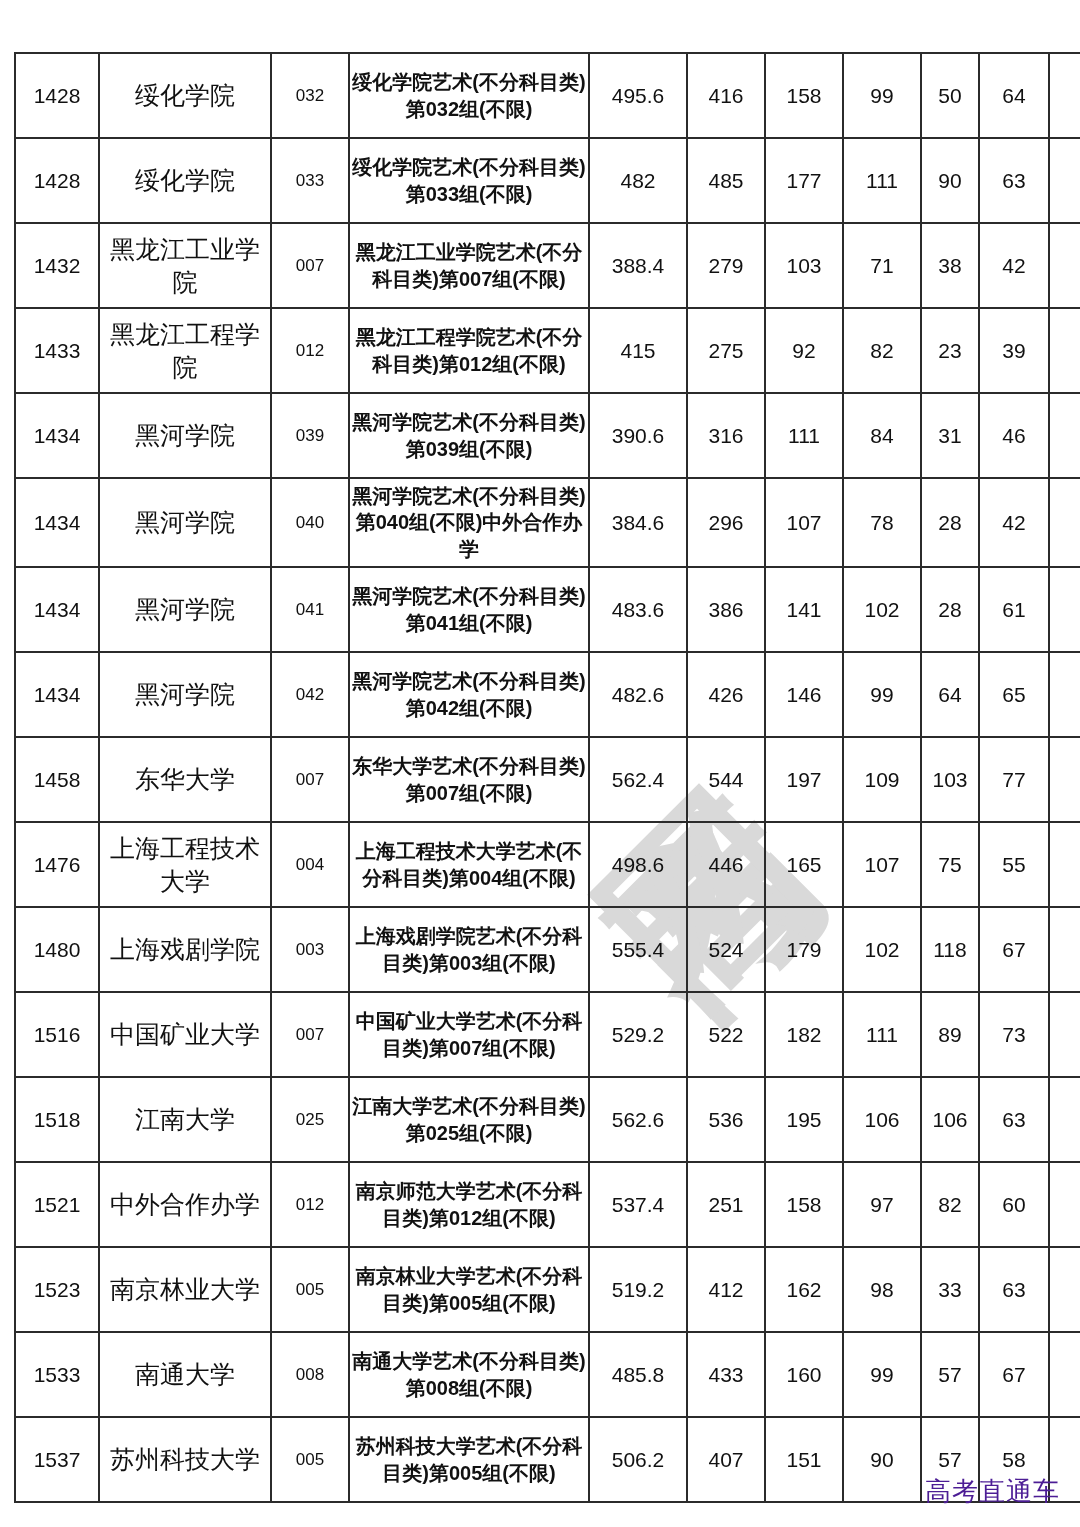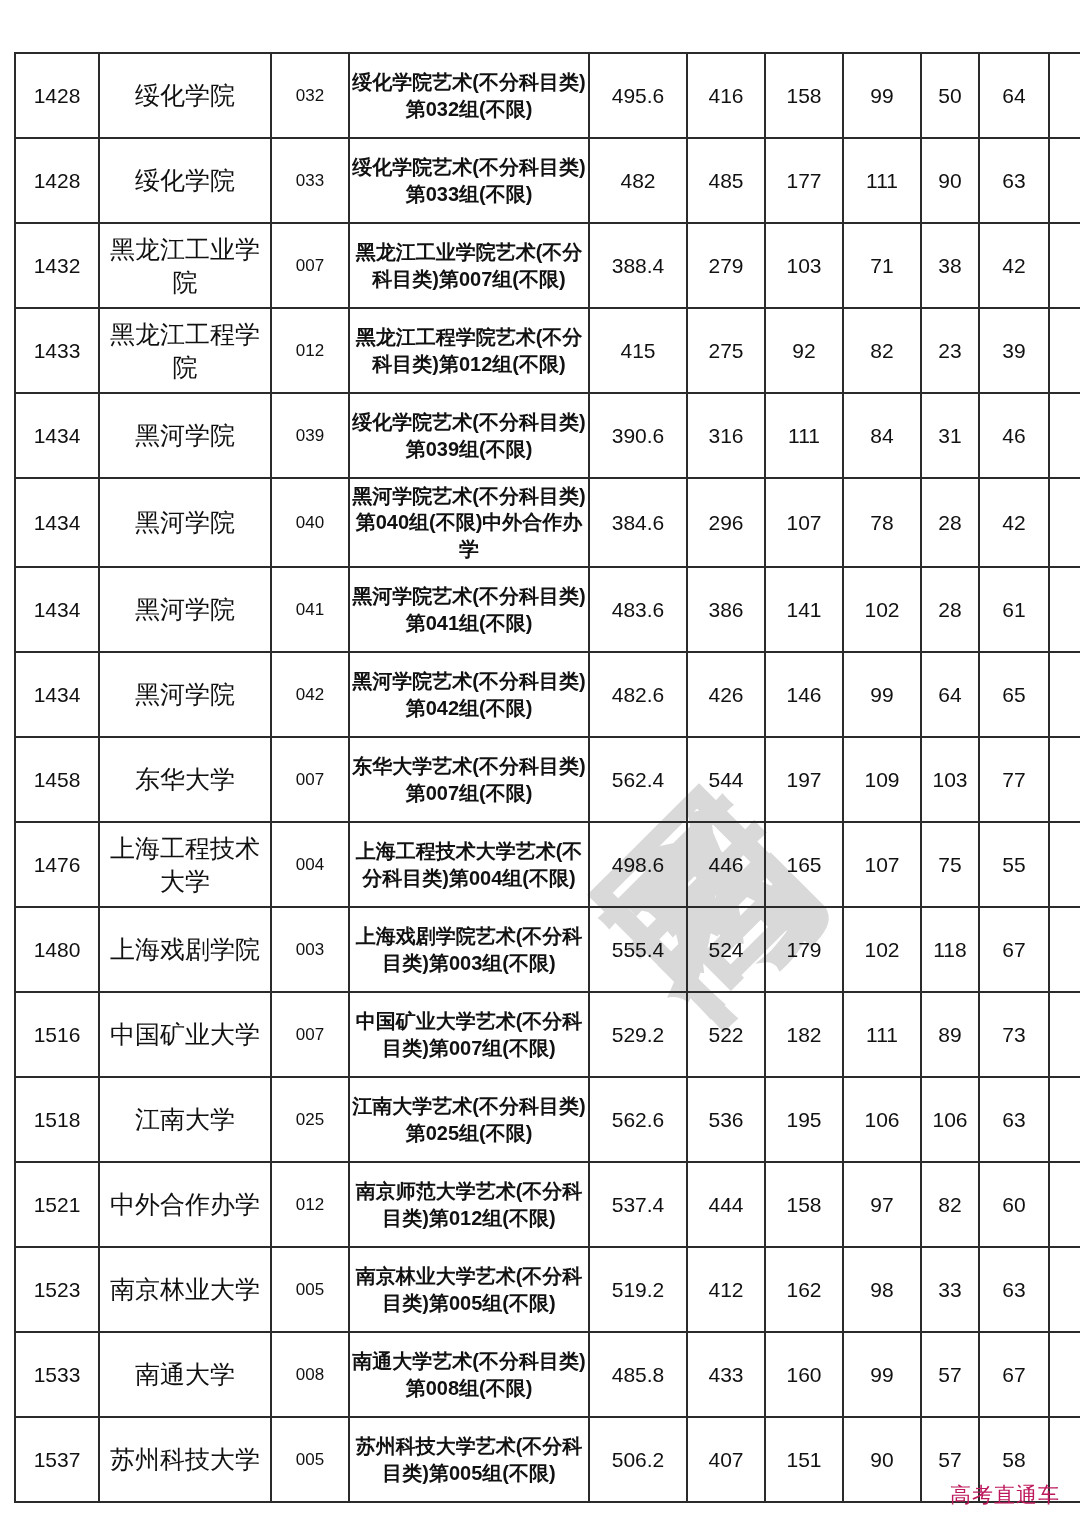--- a/index.html
+++ b/index.html
@@ -36,22 +36,22 @@
     pointer-events: none;
     z-index: 0;
     white-space: nowrap;
   }
 
   
   #wm-corner {
     position: absolute;
     right: 20px;
     bottom: 18px;
-    font-size: 21px;
-    color: #be185d;
+    font-size: 26px;
+    color: #4c1d95;
     letter-spacing: 1px;
     z-index: 3;
     pointer-events: none;
     user-select: none;
   }
 
   
   #table-wrap {
     position: absolute;
     left: 14px;
@@ -164,21 +164,21 @@
           <td class="num">92</td>
           <td class="num">82</td>
           <td class="num">23</td>
           <td class="num">39</td>
           <td class="num">61</td>
         </tr>
         <tr class="data-row">
           <td class="code">1434</td>
           <td class="school">黑河学院</td>
           <td class="group">039</td>
-          <td class="name">绥化学院艺术(不分科目类)第039组(不限)</td>
+          <td class="name">黑河学院艺术(不分科目类)第039组(不限)</td>
           <td class="num">390.6</td>
           <td class="num">316</td>
           <td class="num">111</td>
           <td class="num">84</td>
           <td class="num">31</td>
           <td class="num">46</td>
           <td class="num">66</td>
         </tr>
         <tr class="data-row">
           <td class="code">1434</td>
@@ -283,21 +283,21 @@
           <td class="num">106</td>
           <td class="num">63</td>
           <td class="num">89</td>
         </tr>
         <tr class="data-row">
           <td class="code">1521</td>
           <td class="school">中外合作办学</td>
           <td class="group">012</td>
           <td class="name">南京师范大学艺术(不分科目类)第012组(不限)</td>
           <td class="num">537.4</td>
-          <td class="num">444</td>
+          <td class="num">251</td>
           <td class="num">158</td>
           <td class="num">97</td>
           <td class="num">82</td>
           <td class="num">60</td>
           <td class="num">81</td>
         </tr>
         <tr class="data-row">
           <td class="code">1523</td>
           <td class="school">南京林业大学</td>
           <td class="group">005</td>

